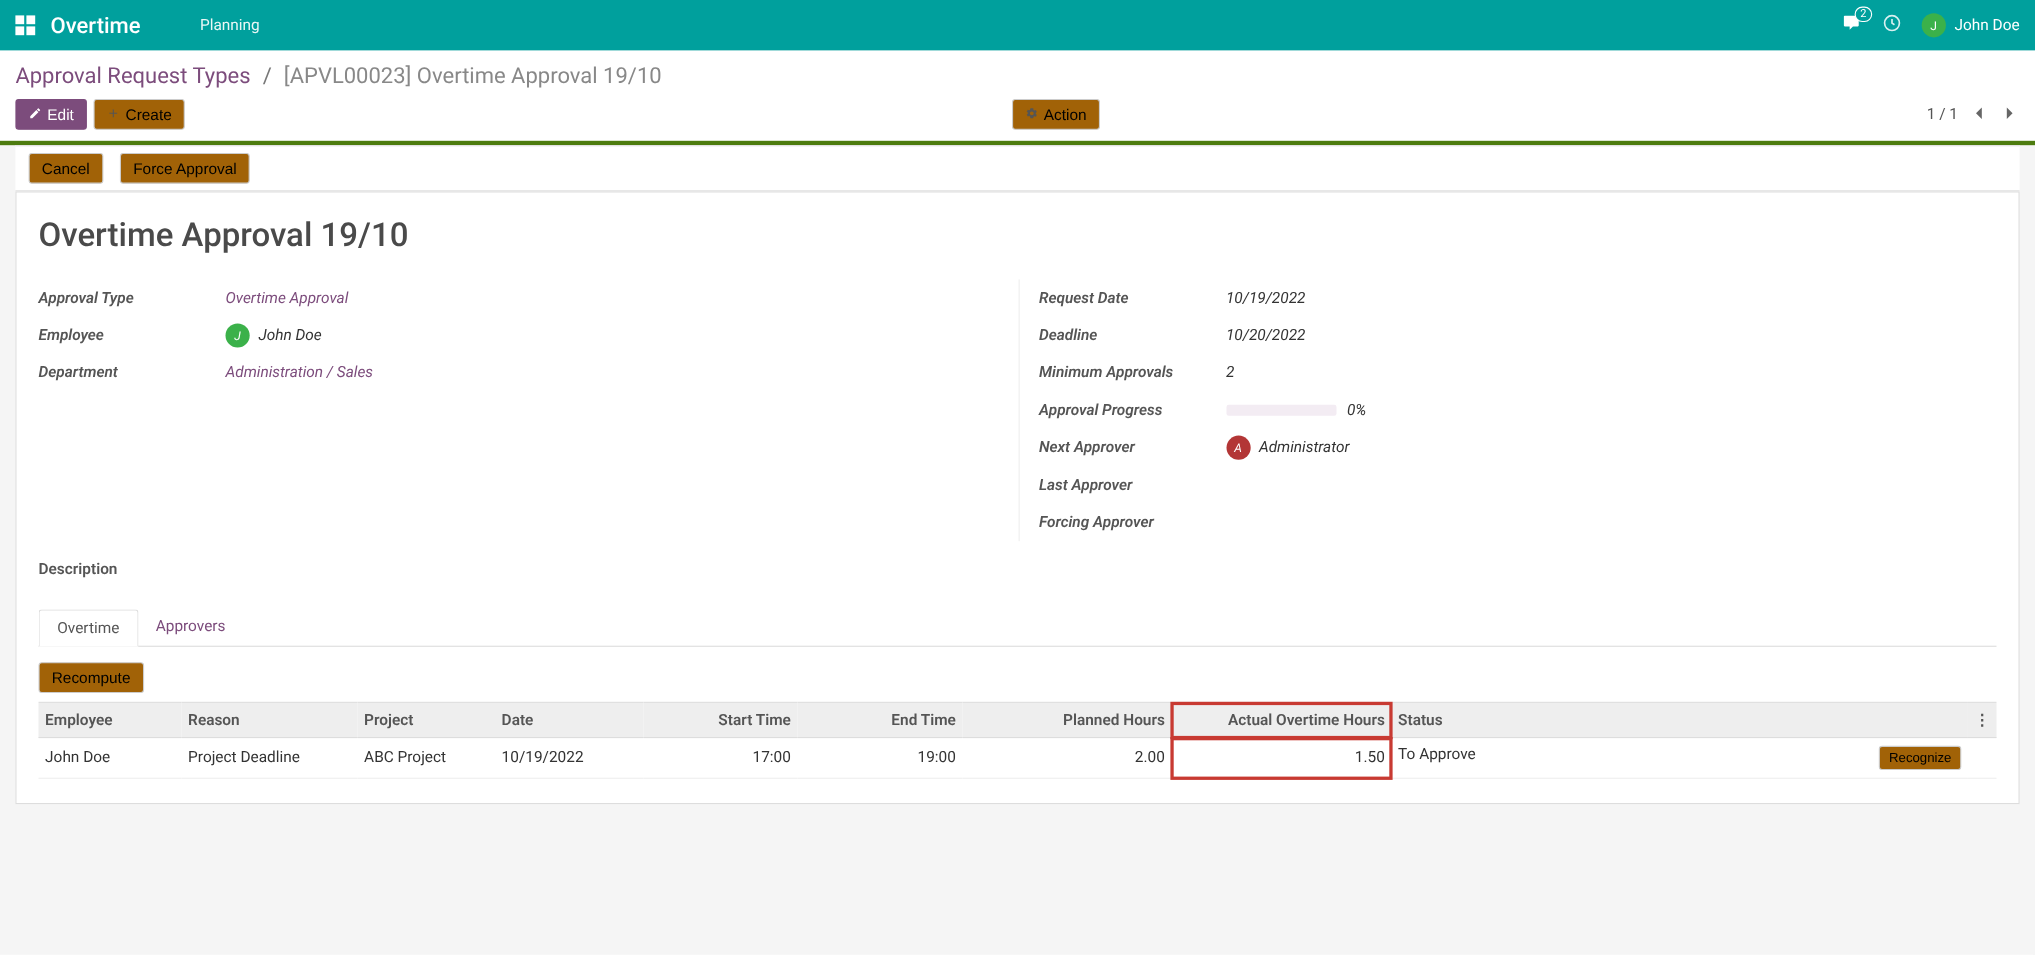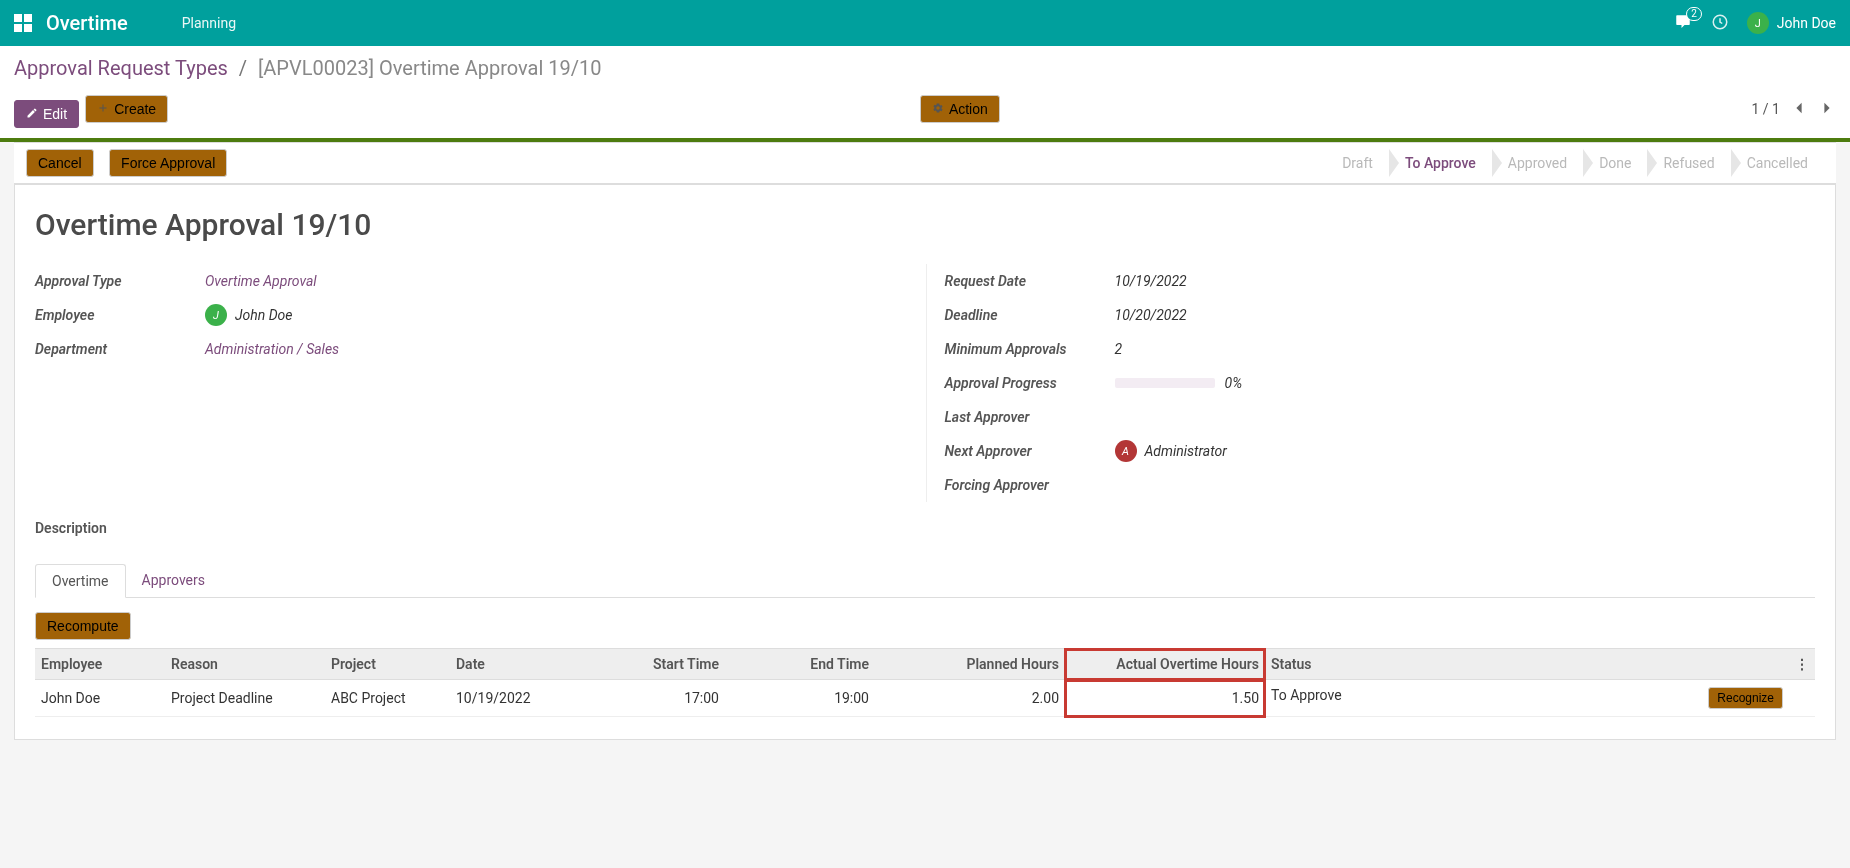--- a/index.html
+++ b/index.html
@@ -26,21 +26,21 @@
 .control-panel { background: #fff; border-bottom: 4px solid #4d7c0f; }
 .cp-row1 { display: flex; align-items: center; padding: 10px 14px 4px; }
 .breadcrumb { font-size: 20px; }
 .breadcrumb .link { color: #7c4c7c; cursor: pointer; }
 .breadcrumb .sep { color: #777; margin: 0 6px; }
 .breadcrumb .current { color: #888; }
 
 .cp-row2 { display: flex; align-items: center; padding: 6px 14px 10px; }
 .btn { border: 1px solid #ccc; background: #a16207; padding: 5px 11px; font-size: 14px; cursor: pointer; border-radius: 3px; display: inline-flex; align-items: center; gap: 5px; }
 .btn + .btn { margin-left: 6px; }
-.btn-primary { background: #7c4c7c; color: #fff; border-color: #7c4c7c; margin-top: 10px; }
+.btn-primary { background: #7c4c7c; color: #fff; border-color: #7c4c7c; }
 .cp-center { flex: 1; display: flex; justify-content: center; }
 .cp-right { display: flex; align-items: center; gap: 10px; }
 .pager { font-size: 14px; color: #555; }
 .pager-btn { border: none; background: transparent; cursor: pointer; padding: 4px; color: #555; }
 .pager-btn svg { width: 10px; height: 14px; fill: #666; }
 
 
 .statusbar { display: flex; align-items: center; justify-content: space-between; border: 1px solid #ddd; border-left: none; border-right: none; padding: 6px 12px; background: #fff; margin: 0 0; }
 .sheet-wrap { padding: 0 14px 20px; }
 .statusbar .left-btns .btn { margin-right: 6px; }
@@ -170,28 +170,20 @@
   </div>
 </div>
 
 <div class="sheet-wrap">
 
   <div class="statusbar">
     <div class="left-btns">
       <button class="btn">Cancel</button>
       <button class="btn">Force Approval</button>
     </div>
-    <div class="status-steps" id="status-steps">
-        <div class="step">Draft</div>
-        <div class="step active">To Approve</div>
-        <div class="step">Approved</div>
-        <div class="step">Done</div>
-        <div class="step">Refused</div>
-        <div class="step">Cancelled</div>
-      </div>
   </div>
 
   <div class="sheet">
     <h1>Overtime Approval 19/10</h1>
 
     <div class="form-cols">
       <div class="form-col">
         <div class="field-row">
           <div class="field-label">Approval Type</div>
           <div class="field-value link">Overtime Approval</div>
@@ -222,29 +214,29 @@
           <div class="field-value">2</div>
         </div>
         <div class="field-row">
           <div class="field-label">Approval Progress</div>
           <div class="field-value progress-wrap">
             <div class="progress-bar"></div>
             <span>0%</span>
           </div>
         </div>
         <div class="field-row">
-          <div class="field-label">Last Approver</div>
-          <div class="field-value"></div>
-        </div>
-        <div class="field-row">
           <div class="field-label">Next Approver</div>
           <div class="field-value">
             <span class="avatar red">A</span>
             <span>Administrator</span>
           </div>
+        </div>
+        <div class="field-row">
+          <div class="field-label">Last Approver</div>
+          <div class="field-value"></div>
         </div>
         <div class="field-row">
           <div class="field-label">Forcing Approver</div>
           <div class="field-value"></div>
         </div>
       </div>
     </div>
 
     <div class="desc-row">
       <div class="desc-label">Description</div>

